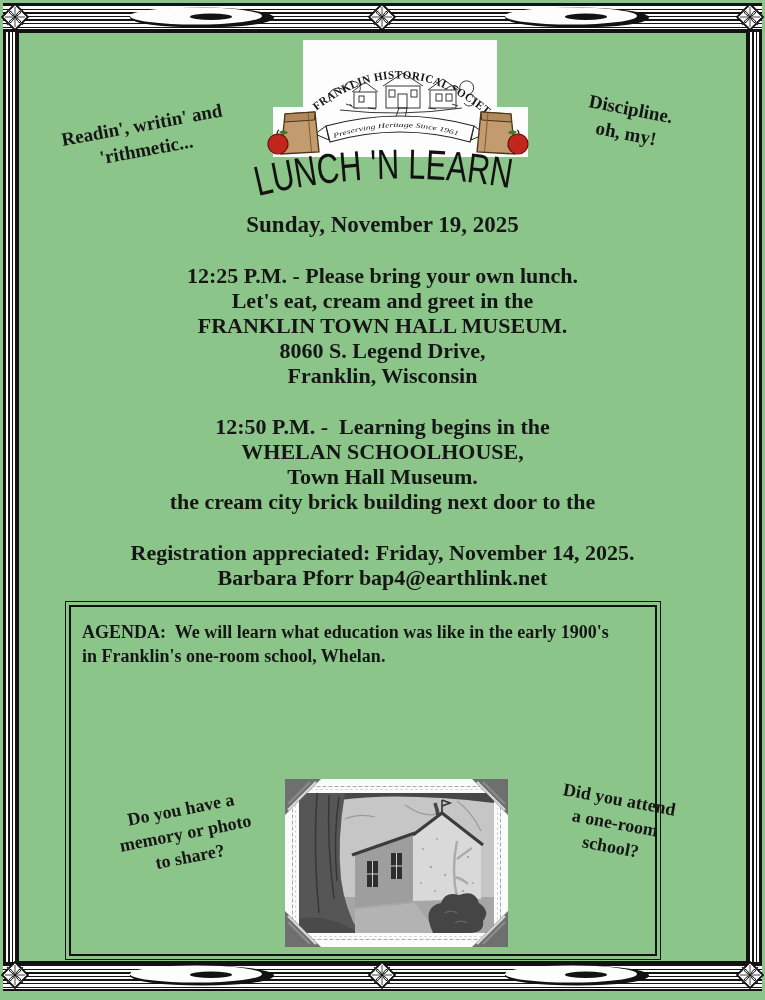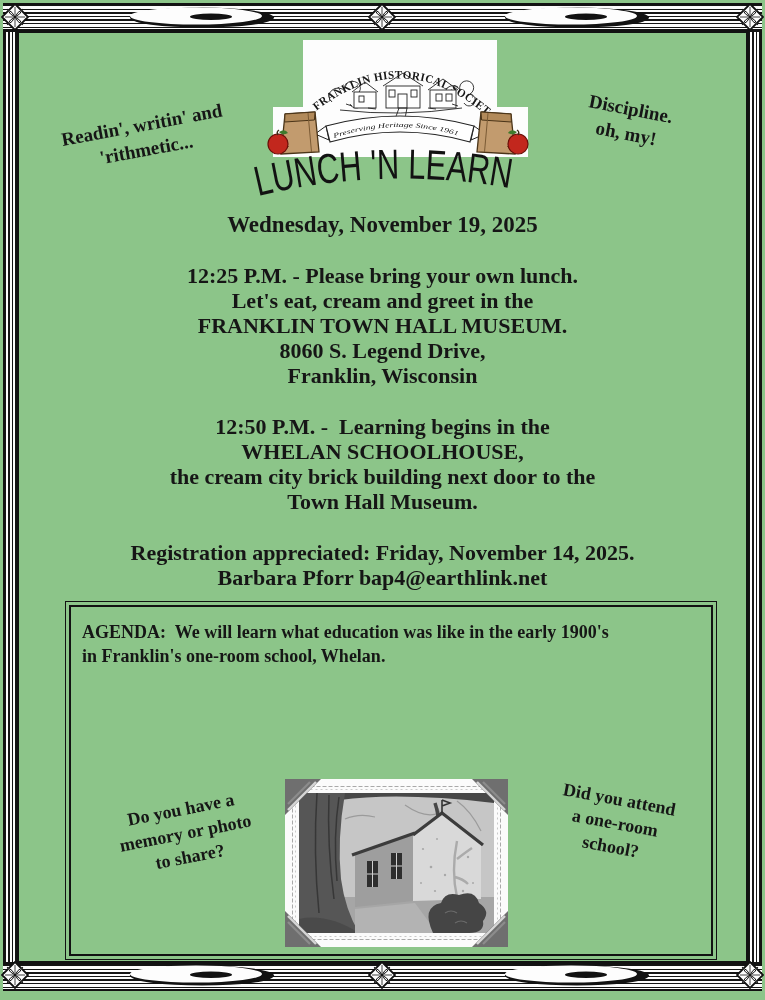--- a/index.html
+++ b/index.html
@@ -30,21 +30,21 @@
   .q-bl{left:98px;top:798px;width:175px;font-size:18px;transform:rotate(-11deg);}
   .q-br{left:530px;top:788px;width:170px;font-size:18px;transform:rotate(10.5deg);}
 
   
   .event{position:absolute;left:30px;right:30px;top:212px;z-index:5;
          text-align:center;font-weight:bold;font-size:22px;line-height:25px;}
   .event .date{font-size:23px;margin-bottom:26px;}
   .event .para{margin-bottom:26px;}
 
   
-  .agenda-box{position:absolute;left:69px;top:605px;width:644px;height:351px;z-index:4;
+  .agenda-box{position:absolute;left:69px;top:605px;width:588px;height:351px;z-index:4;
               box-sizing:border-box;border:2px solid #121212;
               outline:1px solid #121212;outline-offset:3px;font-family:Liberation Serif, serif;}
   .agenda-text{position:absolute;left:11px;right:8px;top:13px;
                font-weight:bold;font-size:18px;line-height:24px;}
   .agenda-intro{text-align:left;}
   .agenda-presenter{text-align:center;margin-top:23px;}
 
   .photo-svg{position:absolute;left:285px;top:779px;width:223px;height:168px;z-index:5;}
 </style>
 </head>
@@ -181,33 +181,33 @@
   <div class="pre">memory or photo</div>
   <div class="pre">to share?</div>
 </div>
 <div class="quote q-br">
   <div class="pre">Did you attend</div>
   <div class="pre">a one-room</div>
   <div class="pre">school?</div>
 </div>
 
 <div class="event">
-  <div class="date pre">Wednesday, November 19, 2025</div>
+  <div class="date pre">Sunday, November 19, 2025</div>
   <div class="para">
     <div class="pre">12:25 P.M. - Please bring your own lunch.</div>
     <div class="pre">Let's eat, cream and greet in the</div>
     <div class="pre">FRANKLIN TOWN HALL MUSEUM.</div>
     <div class="pre">8060 S. Legend Drive,</div>
     <div class="pre">Franklin, Wisconsin</div>
   </div>
   <div class="para">
     <div class="pre">12:50 P.M. -  Learning begins in the</div>
     <div class="pre">WHELAN SCHOOLHOUSE,</div>
+    <div class="pre">Town Hall Museum.</div>
     <div class="pre">the cream city brick building next door to the</div>
-    <div class="pre">Town Hall Museum.</div>
   </div>
   <div class="para">
     <div class="pre">Registration appreciated: Friday, November 14, 2025.</div>
     <div class="pre">Barbara Pforr bap4@earthlink.net</div>
   </div>
 </div>
 
 <div class="agenda-box">
   <div class="agenda-text">
     <div class="agenda-intro">

